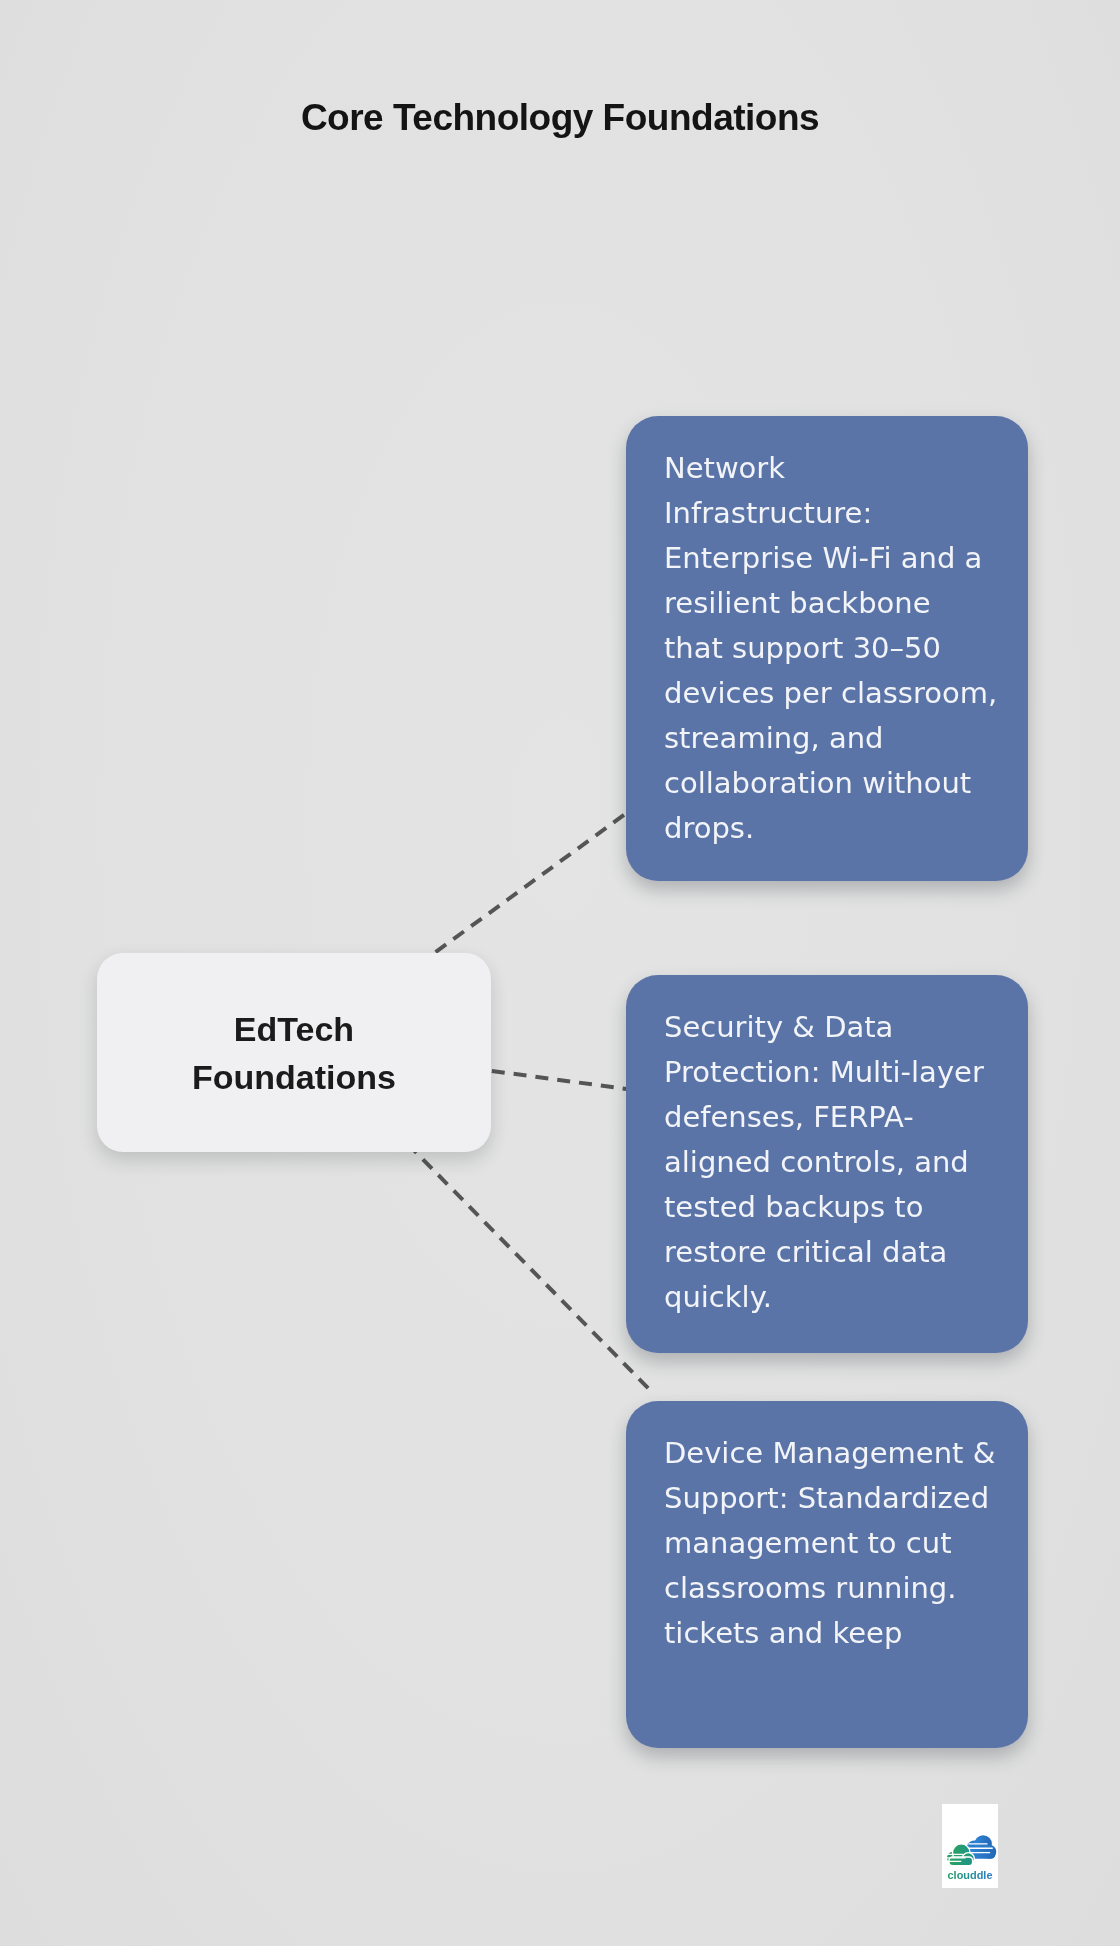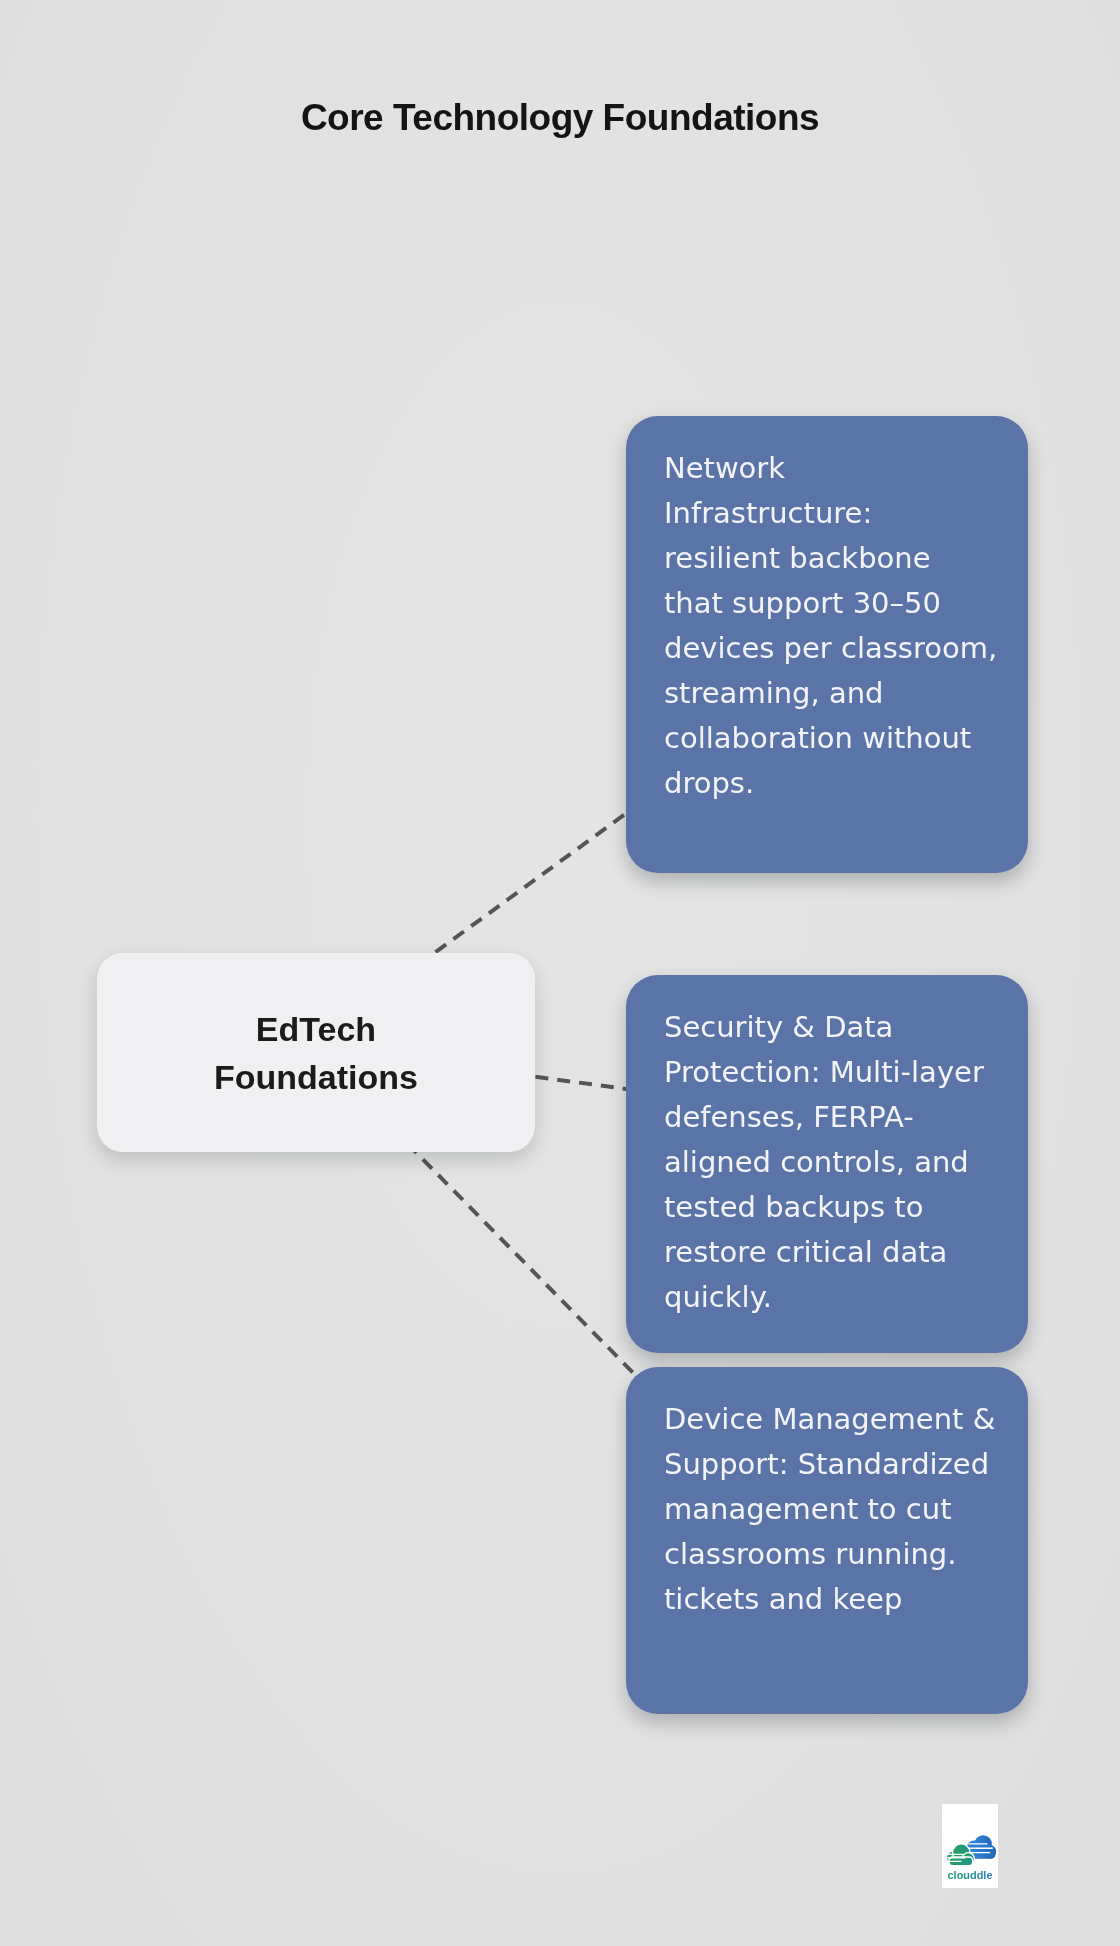--- a/index.html
+++ b/index.html
@@ -15,40 +15,40 @@
   }
   .title {
     position:absolute; top:84px; left:0; width:100%;
     text-align:center; color:var(--title-text);
     font-size:37px; line-height:67px; font-weight:800; letter-spacing:-0.5px;
   }
   .title .tline { display:block; }
   .connectors { position:absolute; top:0; left:0; width:1120px; height:1946px; z-index:1; }
   .connectors line { stroke:var(--connector); stroke-width:4; stroke-dasharray:13 9; }
   .node {
-    position:absolute; z-index:2; left:97px; top:953px; width:438px; height:199px;
+    position:absolute; z-index:2; left:97px; top:953px; width:394px; height:199px;
     background:var(--node-fill); border-radius:26px;
     box-shadow:0 8px 18px rgba(40,42,48,0.18);
     display:flex; align-items:center; justify-content:center; text-align:center;
     color:var(--node-text); font-size:34px; line-height:48px; font-weight:700;
   }
   .node .tline { display:block; }
   .branch {
     position:absolute; z-index:2; left:626px; width:402px;
     background:var(--branch-fill); border-radius:32px;
     box-shadow:0 9px 18px rgba(45,50,65,0.28);
     padding:30px 24px 30px 38px;
     color:var(--branch-text);
     font-family:"DejaVu Sans","Liberation Sans",sans-serif;
     font-size:29px; line-height:45px; font-weight:400;
   }
   .branch .tline { display:block; }
   .branch-1 { top:416px; min-height:457px; }
   .branch-2 { top:975px; min-height:378px; }
-  .branch-3 { top:1367px; min-height:347px; }
+  .branch-3 { top:1401px; min-height:347px; }
   .logo-card {
     position:absolute; z-index:3; left:942px; top:1804px; width:56px; height:84px;
     background:#ffffff; display:flex; align-items:flex-end; justify-content:center;
   }
 </style>
 </head>
 <body>
 
 <div class="canvas">
 
@@ -66,20 +66,21 @@
     <div>
         <span class="tline">EdTech</span>
         <span class="tline">Foundations</span>
       </div>
   </div>
 
   <div class="branch branch-1">
     <div>
         <span class="tline">Network</span>
         <span class="tline">Infrastructure:</span>
+        <span class="tline">Enterprise Wi-Fi and a</span>
         <span class="tline">resilient backbone</span>
         <span class="tline">that support 30–50</span>
         <span class="tline">devices per classroom,</span>
         <span class="tline">streaming, and</span>
         <span class="tline">collaboration without</span>
         <span class="tline">drops.</span>
       </div>
   </div>
 
   <div class="branch branch-2">

